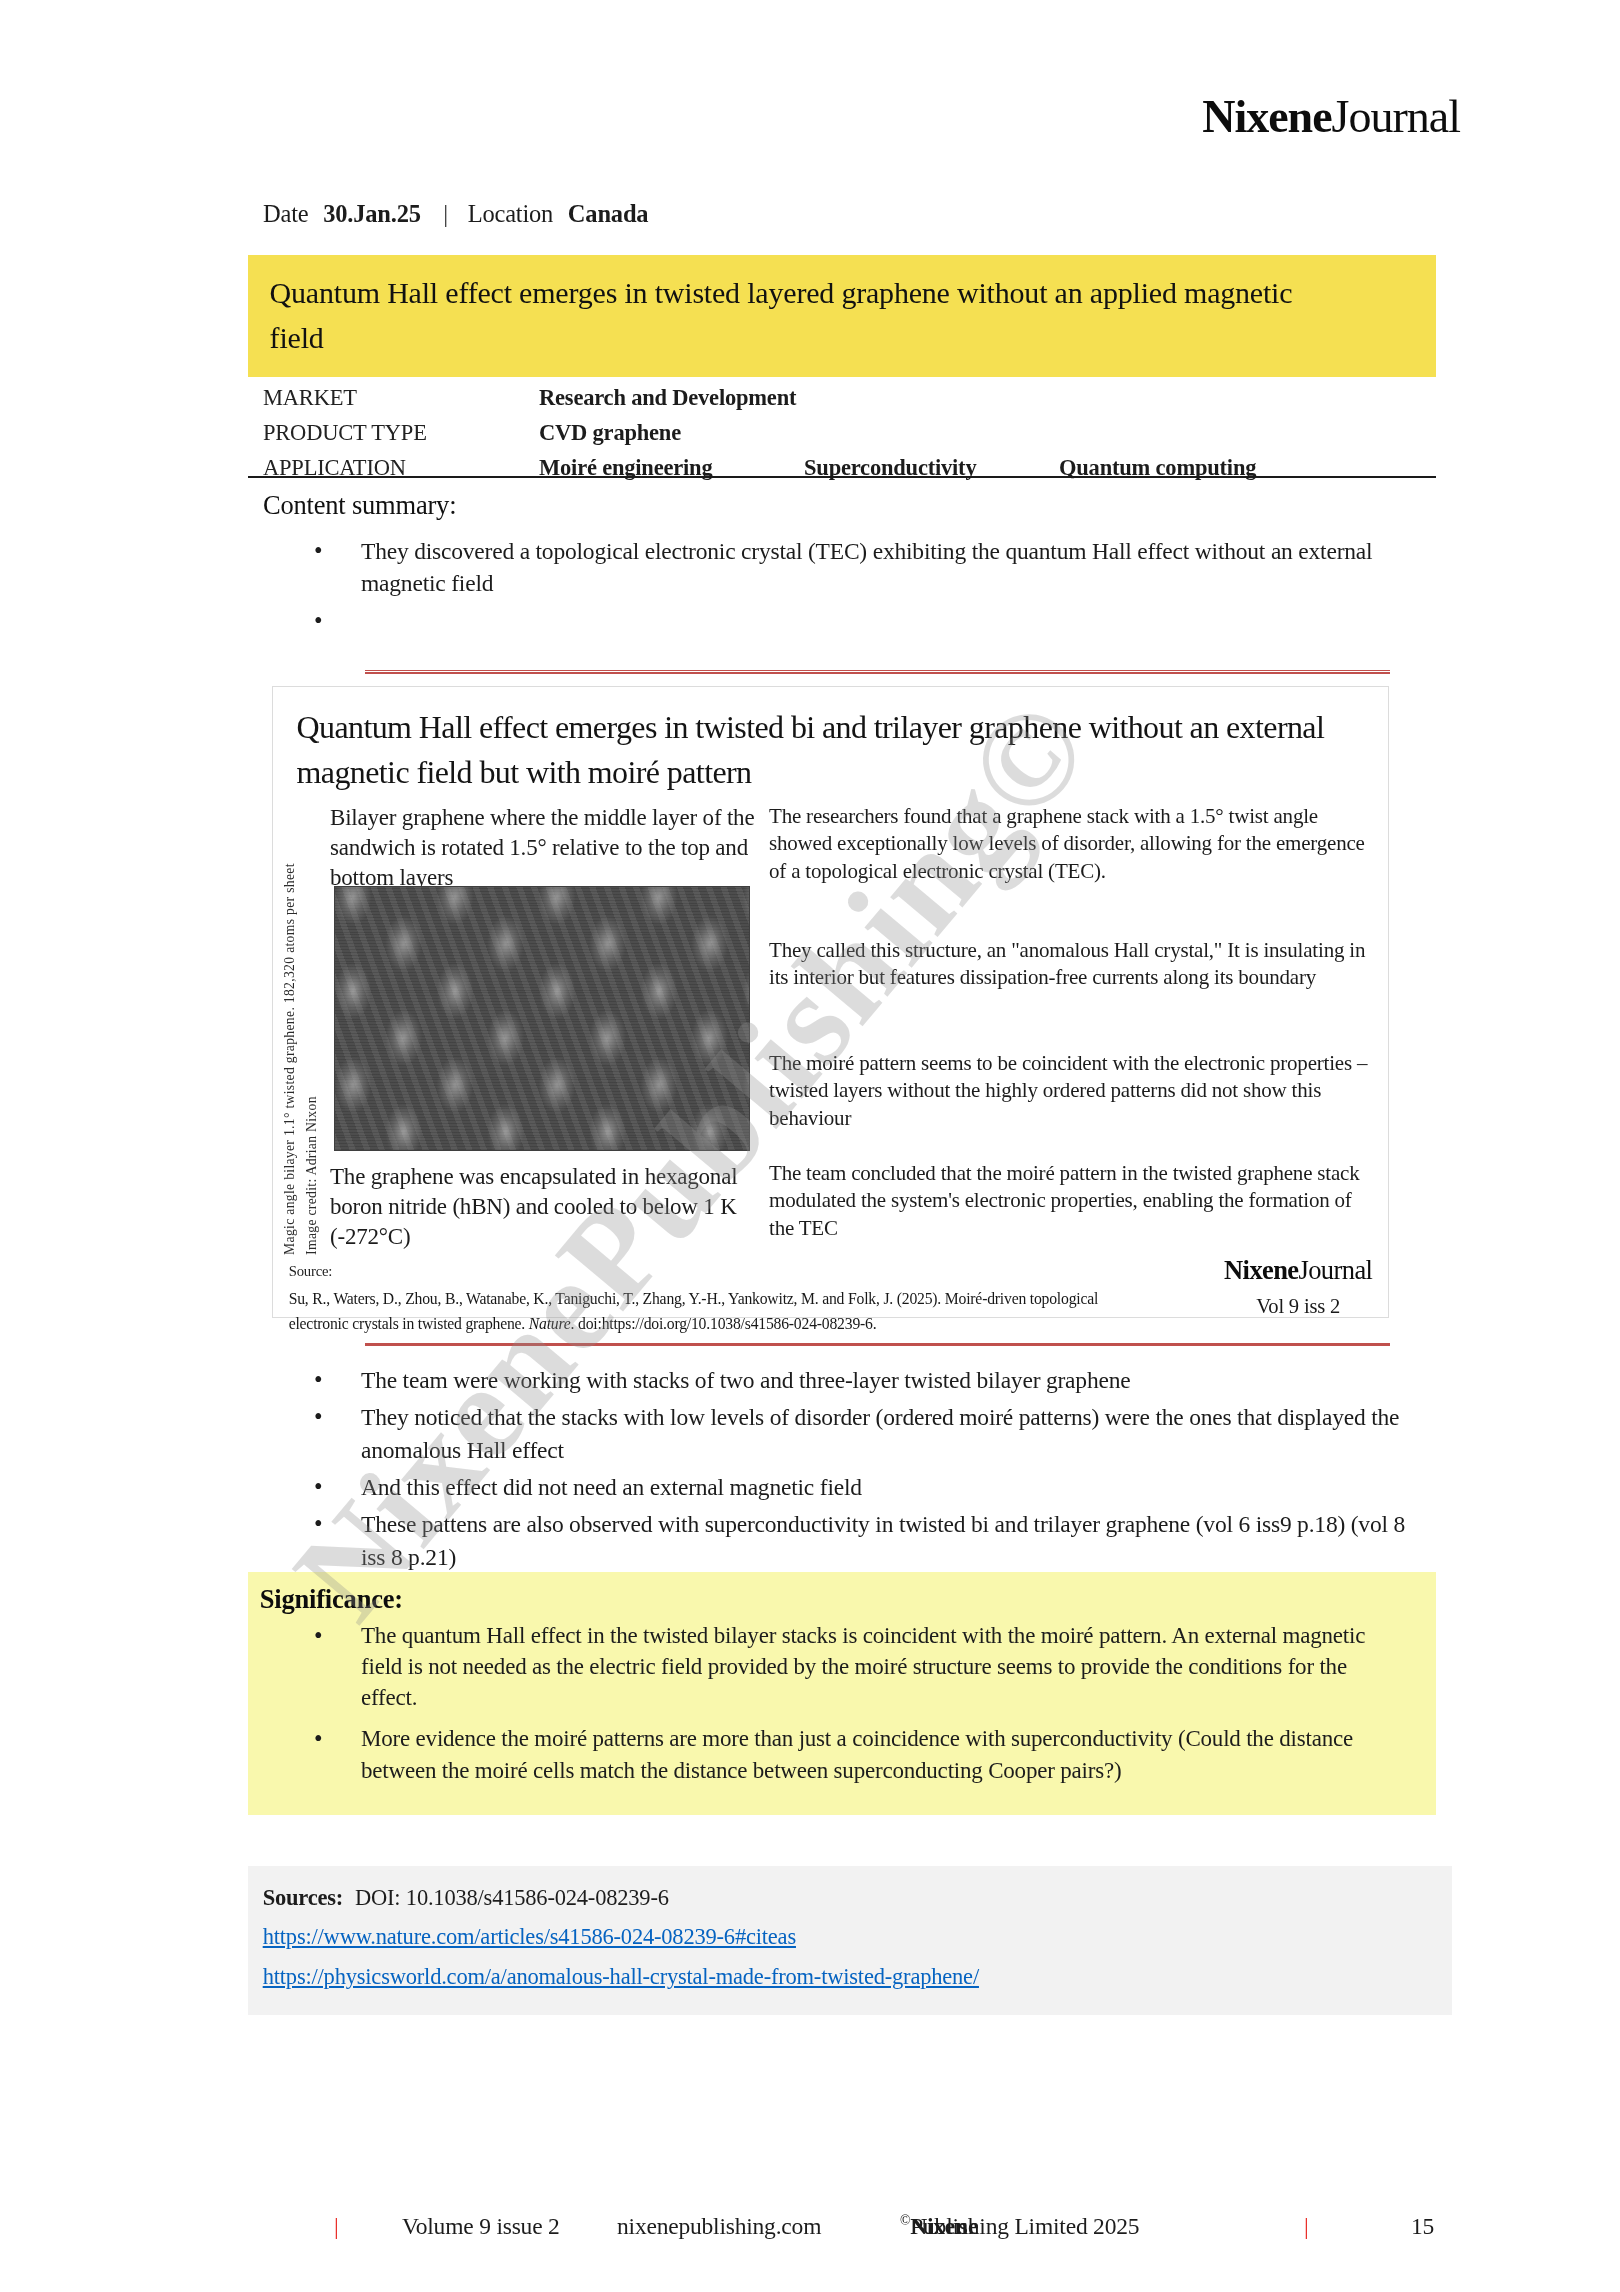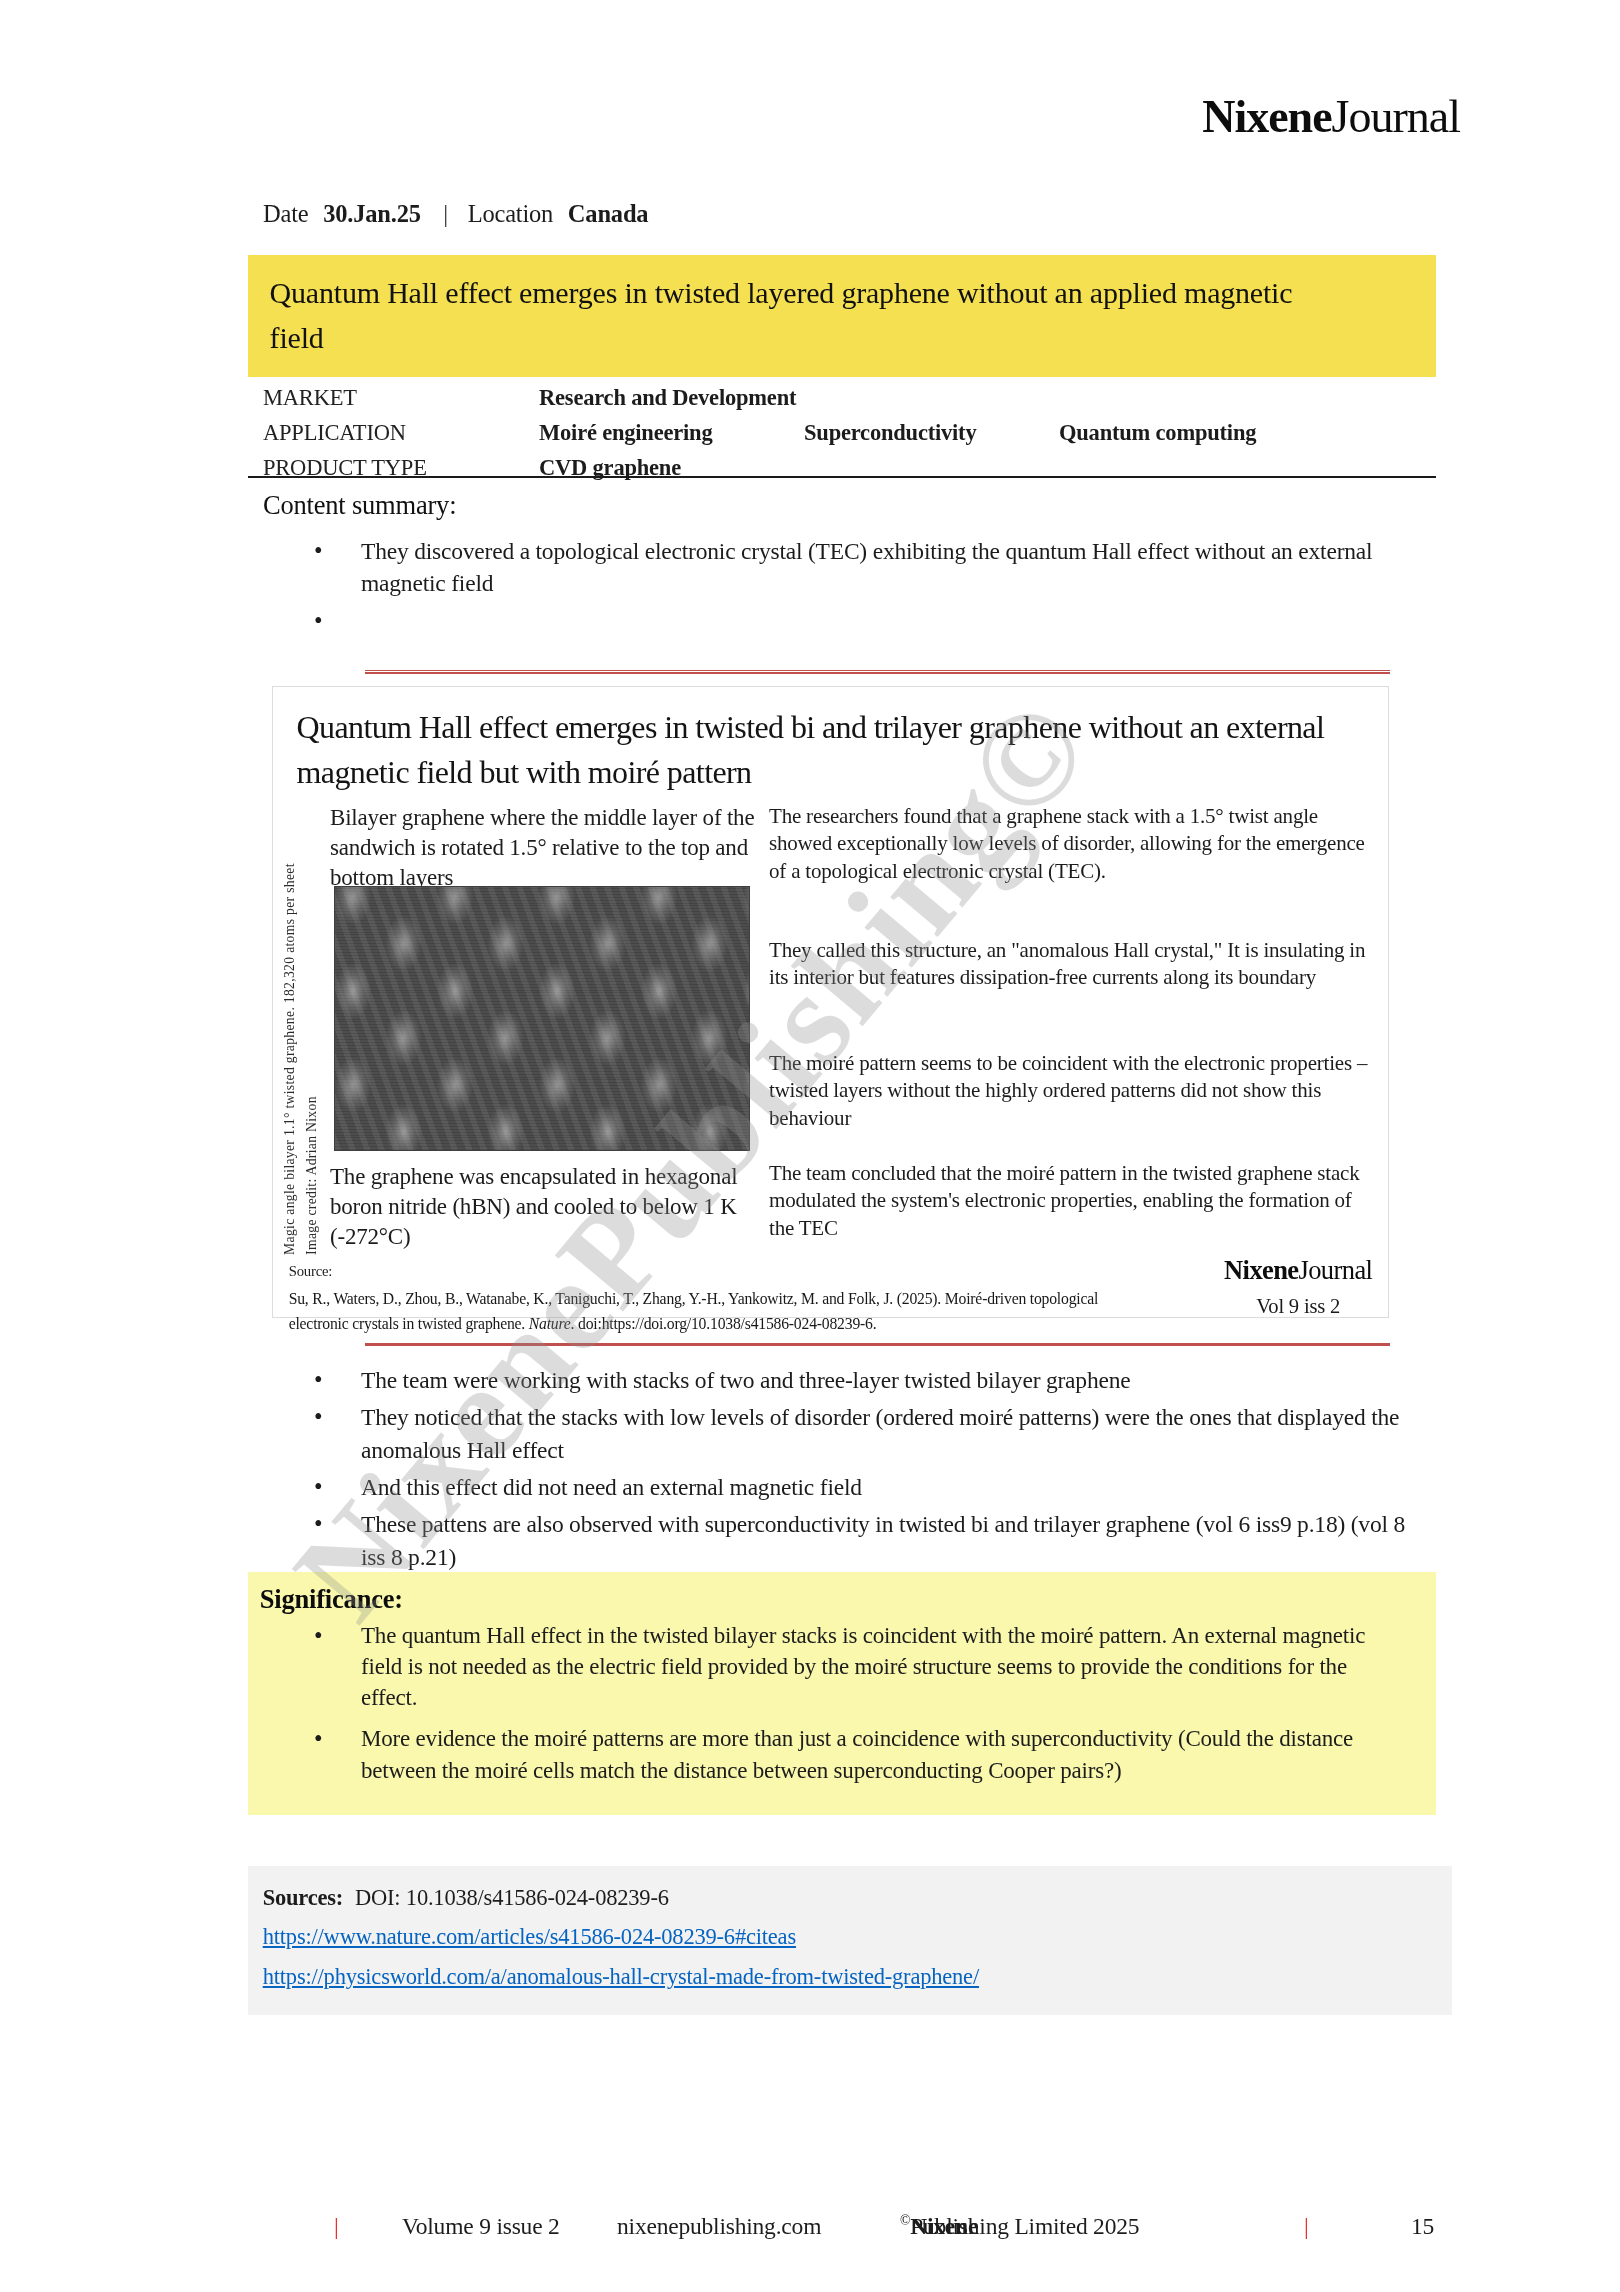--- a/index.html
+++ b/index.html
@@ -129,28 +129,28 @@
   <div class="headline">
     <span>Quantum Hall effect emerges in twisted layered graphene without an applied magnetic field</span>
   </div>
 
   <div class="meta">
     <div class="mrow">
       <span class="mlabel">MARKET</span>
       <span class="mval w1">Research and Development</span>
     </div>
     <div class="mrow">
+      <span class="mlabel">PRODUCT TYPE</span>
+      <span class="mval w1">CVD graphene</span>
+    </div>
+    <div class="mrow">
       <span class="mlabel">APPLICATION</span>
       <span class="mval w1">Moiré engineering</span>
       <span class="mval w2">Superconductivity</span>
       <span class="mval">Quantum computing</span>
-    </div>
-    <div class="mrow">
-      <span class="mlabel">PRODUCT TYPE</span>
-      <span class="mval w1">CVD graphene</span>
     </div>
   </div>
   <div class="rule-black"></div>
 
   <div class="cs-heading">Content summary:</div>
   <ul class="blist blist1">
     <li><span class="blt"></span><span>They discovered a topological electronic crystal (TEC) exhibiting the quantum Hall effect without an external magnetic field</span></li>
     <li><span class="blt"></span></li>
   </ul>
 

